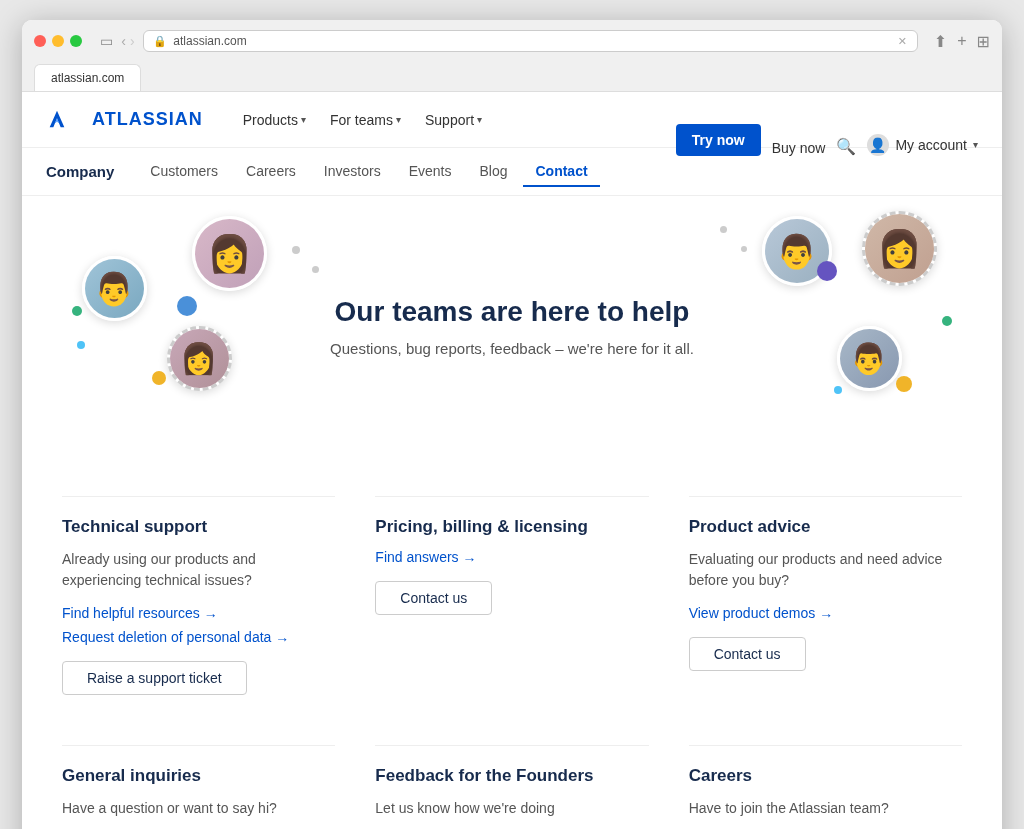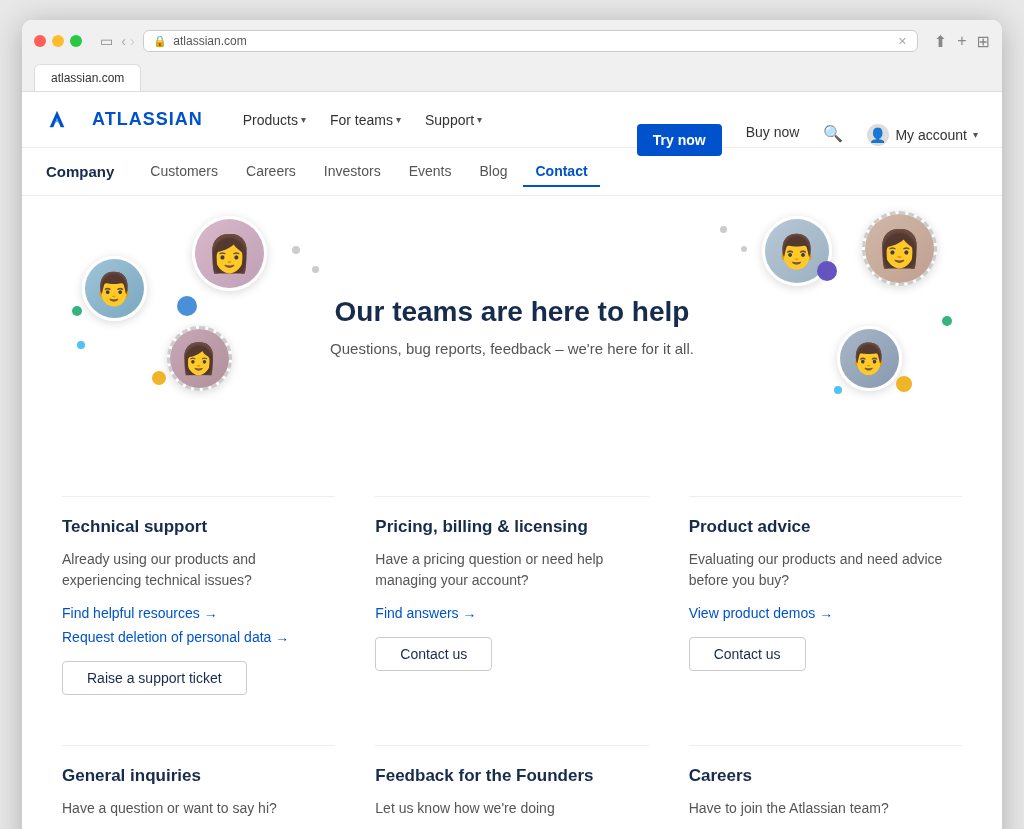--- a/index.html
+++ b/index.html
@@ -104,21 +104,21 @@
       color: #333;
       padding: 6px 10px;
       cursor: pointer;
       display: flex;
       align-items: center;
       gap: 3px;
       text-decoration: none;
     }
     .chevron { font-size: 10px; color: #555; }
     .nav-spacer { flex: 1; }
-    .nav-actions { display: flex; align-items: flex-start; gap: 24px; margin-top: 40px; }
+    .nav-actions { display: flex; align-items: flex-end; gap: 11px; margin-top: 40px; }
     .btn-try-now {
       background: #0052cc;
       color: #fff;
       border: none;
       border-radius: 4px;
       padding: 8px 16px;
       font-size: 14px;
       font-weight: 600;
       cursor: pointer;
     }
@@ -426,21 +426,20 @@
         <div class="card-item">
           <div class="card-title">Technical support</div>
           <p class="card-desc">Already using our products and experiencing technical issues?</p>
           <a class="card-link">Find helpful resources →</a>
           <a class="card-link">Request deletion of personal data →</a>
           <button class="card-btn">Raise a support ticket</button>
         </div>
 
         <div class="card-item">
           <div class="card-title">Pricing, billing &amp; licensing</div>
-          <p class="card-desc">Have a pricing question or need help managing your account?</p>
           <a class="card-link">Find answers →</a>
           <button class="card-btn">Contact us</button>
         </div>
 
         <div class="card-item">
           <div class="card-title">Product advice</div>
           <p class="card-desc">Evaluating our products and need advice before you buy?</p>
           <a class="card-link">View product demos →</a>
           <button class="card-btn">Contact us</button>
         </div>

